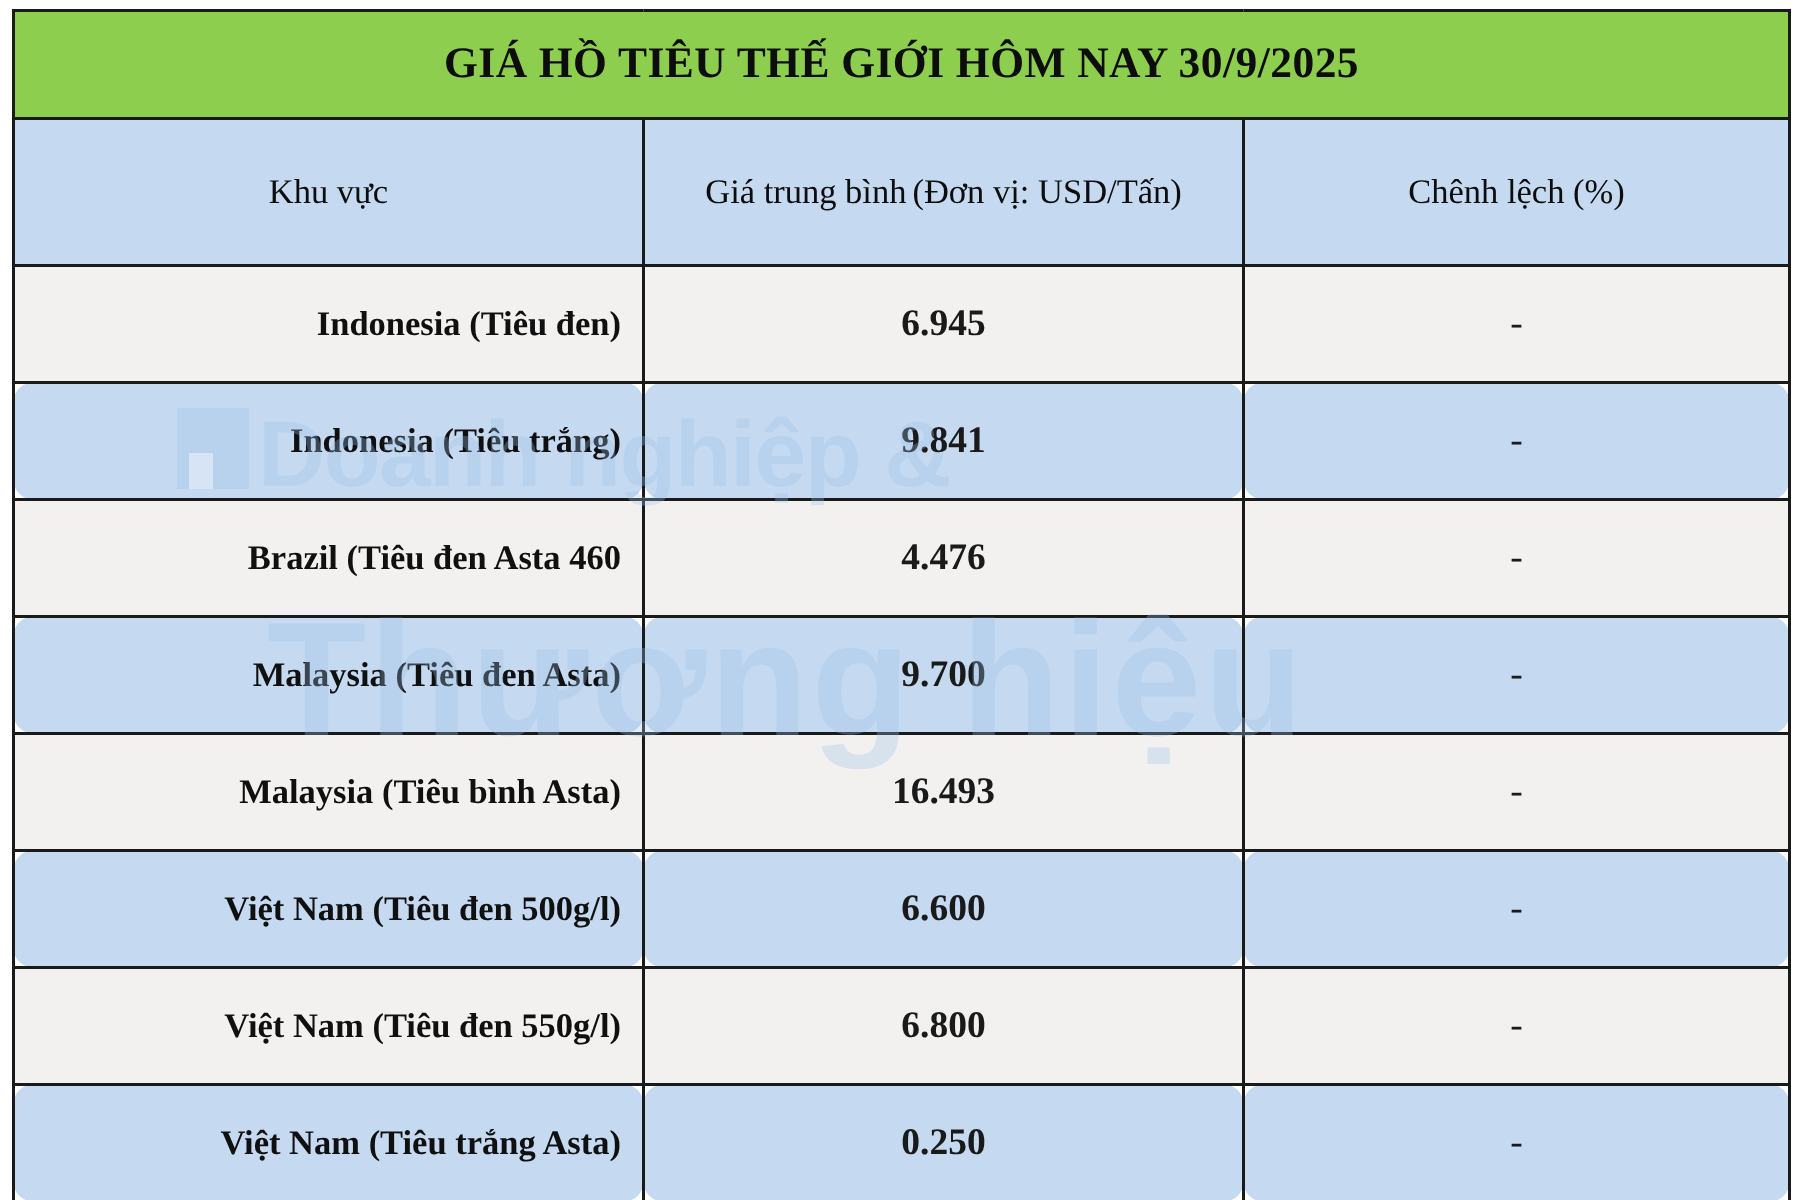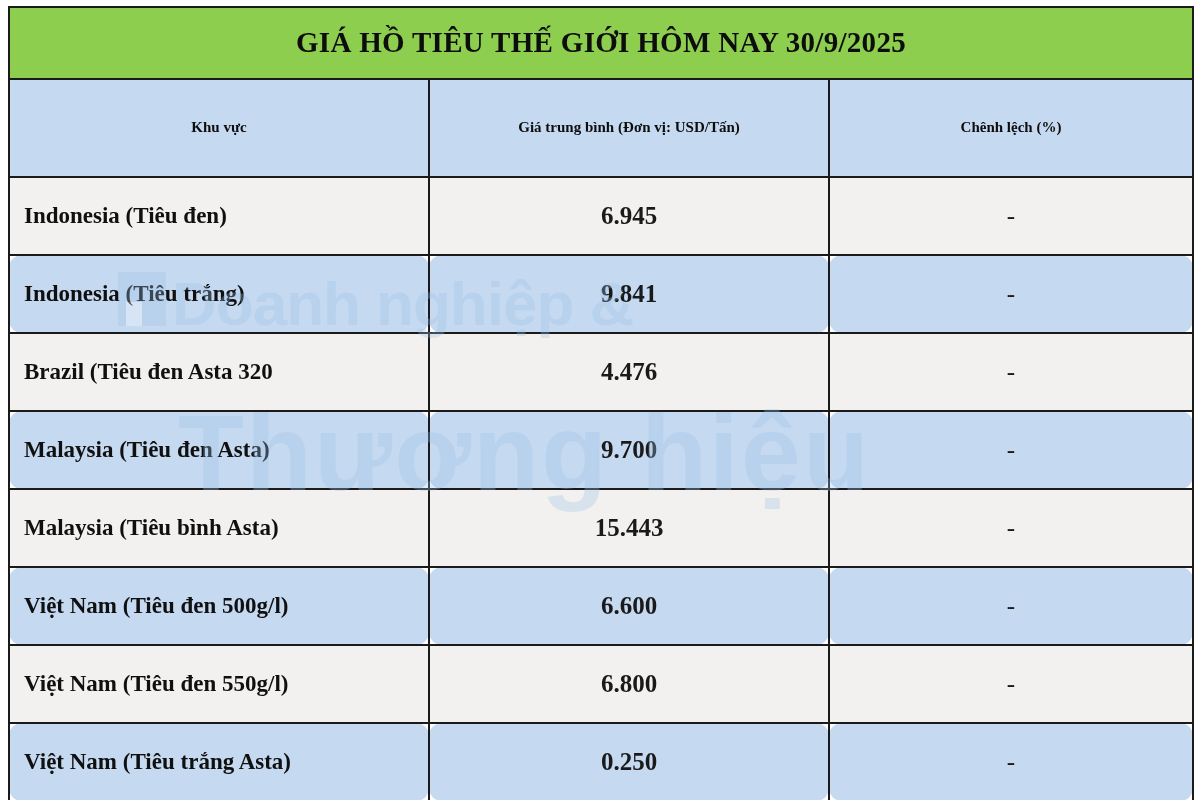--- a/index.html
+++ b/index.html
@@ -115,34 +115,34 @@
     white-space: nowrap;
   }
 
   
   .head-cell {
     background: #c5d9f1;
     height: 98px;
     text-align: center;
   }
   .head-text {
-    font-weight: 700;
-    font-size: 15px;
+    font-weight: 400;
+    font-size: 23px;
     color: #0d0d0d;
     line-height: 1.28;
     text-align: right;
   }
 
   
   tr.row-odd  td { background: #f2f1ef; }
   tr.row-even td { background: #c5d9f1; border-radius: 13px; }
 
   td.cell-region {
     height: 78px;
-    text-align: left;
+    text-align: right;
     font-weight: 700;
     font-size: 23px;
     color: #101010;
     padding-left: 16px;
   }
   td.cell-price {
     height: 78px;
     text-align: center;
     font-weight: 700;
     font-size: 25px;
@@ -199,32 +199,32 @@
           <td class="cell-region">Indonesia (Tiêu đen)</td>
           <td class="cell-price">6.945</td>
           <td class="cell-delta">-</td>
         </tr>
         <tr class="row-even">
           <td class="cell-region">Indonesia (Tiêu trắng)</td>
           <td class="cell-price">9.841</td>
           <td class="cell-delta">-</td>
         </tr>
         <tr class="row-odd">
-          <td class="cell-region">Brazil (Tiêu đen Asta 320</td>
+          <td class="cell-region">Brazil (Tiêu đen Asta 460</td>
           <td class="cell-price">4.476</td>
           <td class="cell-delta">-</td>
         </tr>
         <tr class="row-even">
           <td class="cell-region">Malaysia (Tiêu đen Asta)</td>
           <td class="cell-price">9.700</td>
           <td class="cell-delta">-</td>
         </tr>
         <tr class="row-odd">
           <td class="cell-region">Malaysia (Tiêu bình Asta)</td>
-          <td class="cell-price">15.443</td>
+          <td class="cell-price">16.493</td>
           <td class="cell-delta">-</td>
         </tr>
         <tr class="row-even">
           <td class="cell-region">Việt Nam (Tiêu đen 500g/l)</td>
           <td class="cell-price">6.600</td>
           <td class="cell-delta">-</td>
         </tr>
         <tr class="row-odd">
           <td class="cell-region">Việt Nam (Tiêu đen 550g/l)</td>
           <td class="cell-price">6.800</td>

